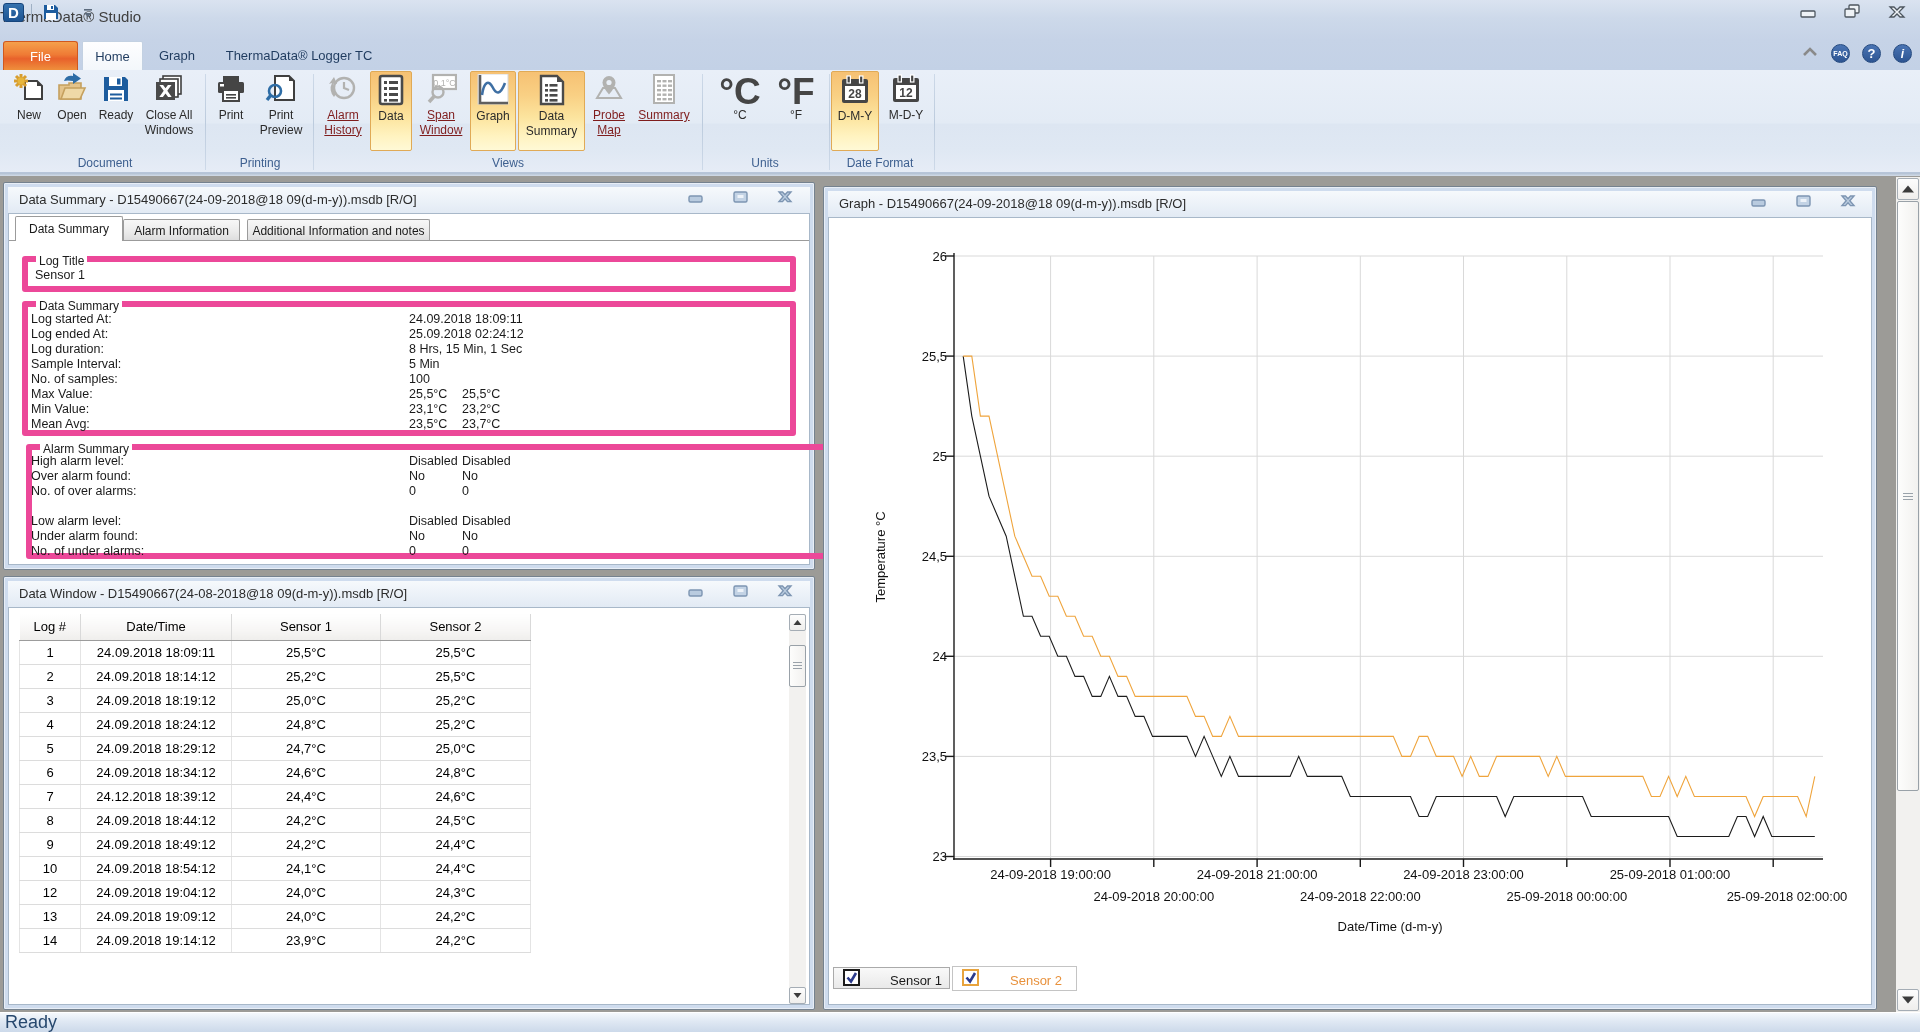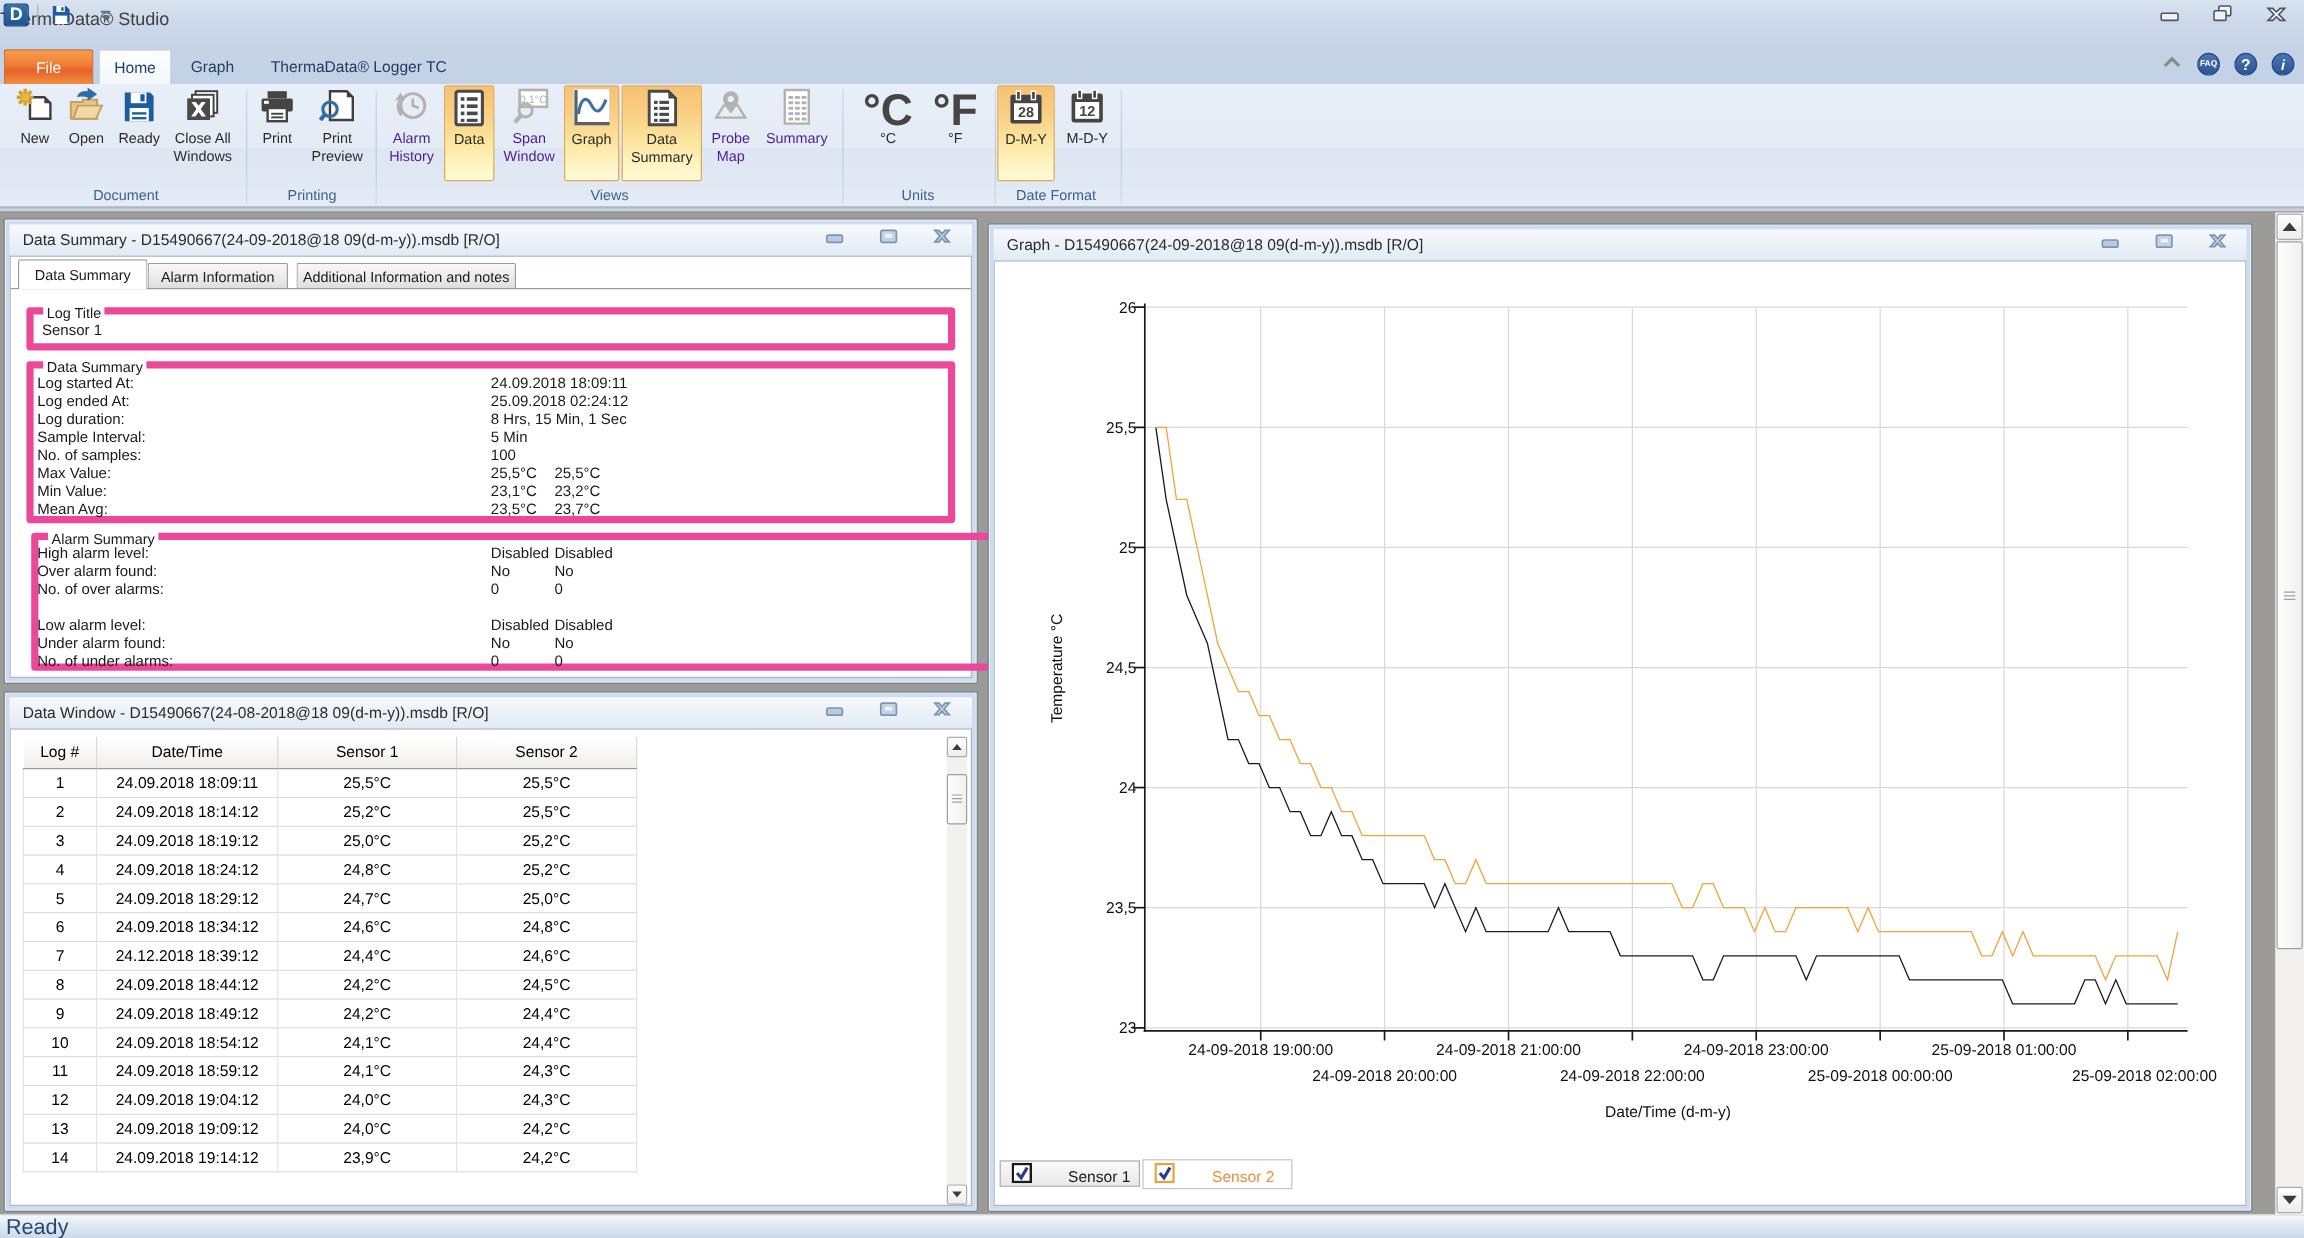--- a/index.html
+++ b/index.html
@@ -28,21 +28,21 @@
   background:linear-gradient(180deg,#3572ae 0%,#1d5492 100%); border:1px solid #16457c;
   color:#fff; font-weight:bold; font-size:15px; text-align:center; line-height:17px; }
 #qat-sep { left:31px; top:4px; width:1px; height:17px; background:#9fb0c4; }
 
 .rsep { position:absolute; top:74px; width:1px; height:96px;
   background:linear-gradient(180deg,#cdd9e8 0%,#bccbdd 50%,#cdd9e8 100%); }
 .glabel { position:absolute; top:156px; height:15px; font-size:12px; color:#3e6090; text-align:center; }
 .rbtn { position:absolute; top:71px; width:46px; height:80px; text-align:center; }
 .rbtn .ic { margin:2px auto 0; height:34px; }
 .rbtn .lb { margin-top:1px; font-size:12px; line-height:14.5px; color:#2b2b2b; }
-.rbtn.dis .lb { color:#4c1d95; }
+.rbtn.dis .lb { color:#7f1d1d;text-decoration:underline; }
 .rbtn.sel { background:linear-gradient(180deg,#f6c173 0%,#f9d084 30%,#fce49e 58%,#fff3c0 82%,#fff9d6 100%);
   border:1px solid #e0aa56; border-radius:2px; }
 
 .circ { position:absolute; top:44px; width:19px; height:19px; border-radius:50%;
   background:linear-gradient(180deg,#4a74b4 0%,#2d5592 100%); border:1px solid #24497f;
   color:#fff; text-align:center; }
 
 #mdi { left:0; top:176px; width:1920px; height:836px; background:#9c9b97; }
 
 .win { position:absolute; background:#cfdcee; border:1px solid #75828f; border-radius:2px;
@@ -469,26 +469,20 @@
           <td class="c2">24,2°C</td>
           <td class="c3">24,4°C</td>
         </tr>
         <tr>
           <td class="c0">10</td>
           <td class="c1">24.09.2018 18:54:12</td>
           <td class="c2">24,1°C</td>
           <td class="c3">24,4°C</td>
         </tr>
         <tr>
-          <td class="c0">11</td>
-          <td class="c1">24.09.2018 18:59:12</td>
-          <td class="c2">24,1°C</td>
-          <td class="c3">24,3°C</td>
-        </tr>
-        <tr>
           <td class="c0">12</td>
           <td class="c1">24.09.2018 19:04:12</td>
           <td class="c2">24,0°C</td>
           <td class="c3">24,3°C</td>
         </tr>
         <tr>
           <td class="c0">13</td>
           <td class="c1">24.09.2018 19:09:12</td>
           <td class="c2">24,0°C</td>
           <td class="c3">24,2°C</td>

